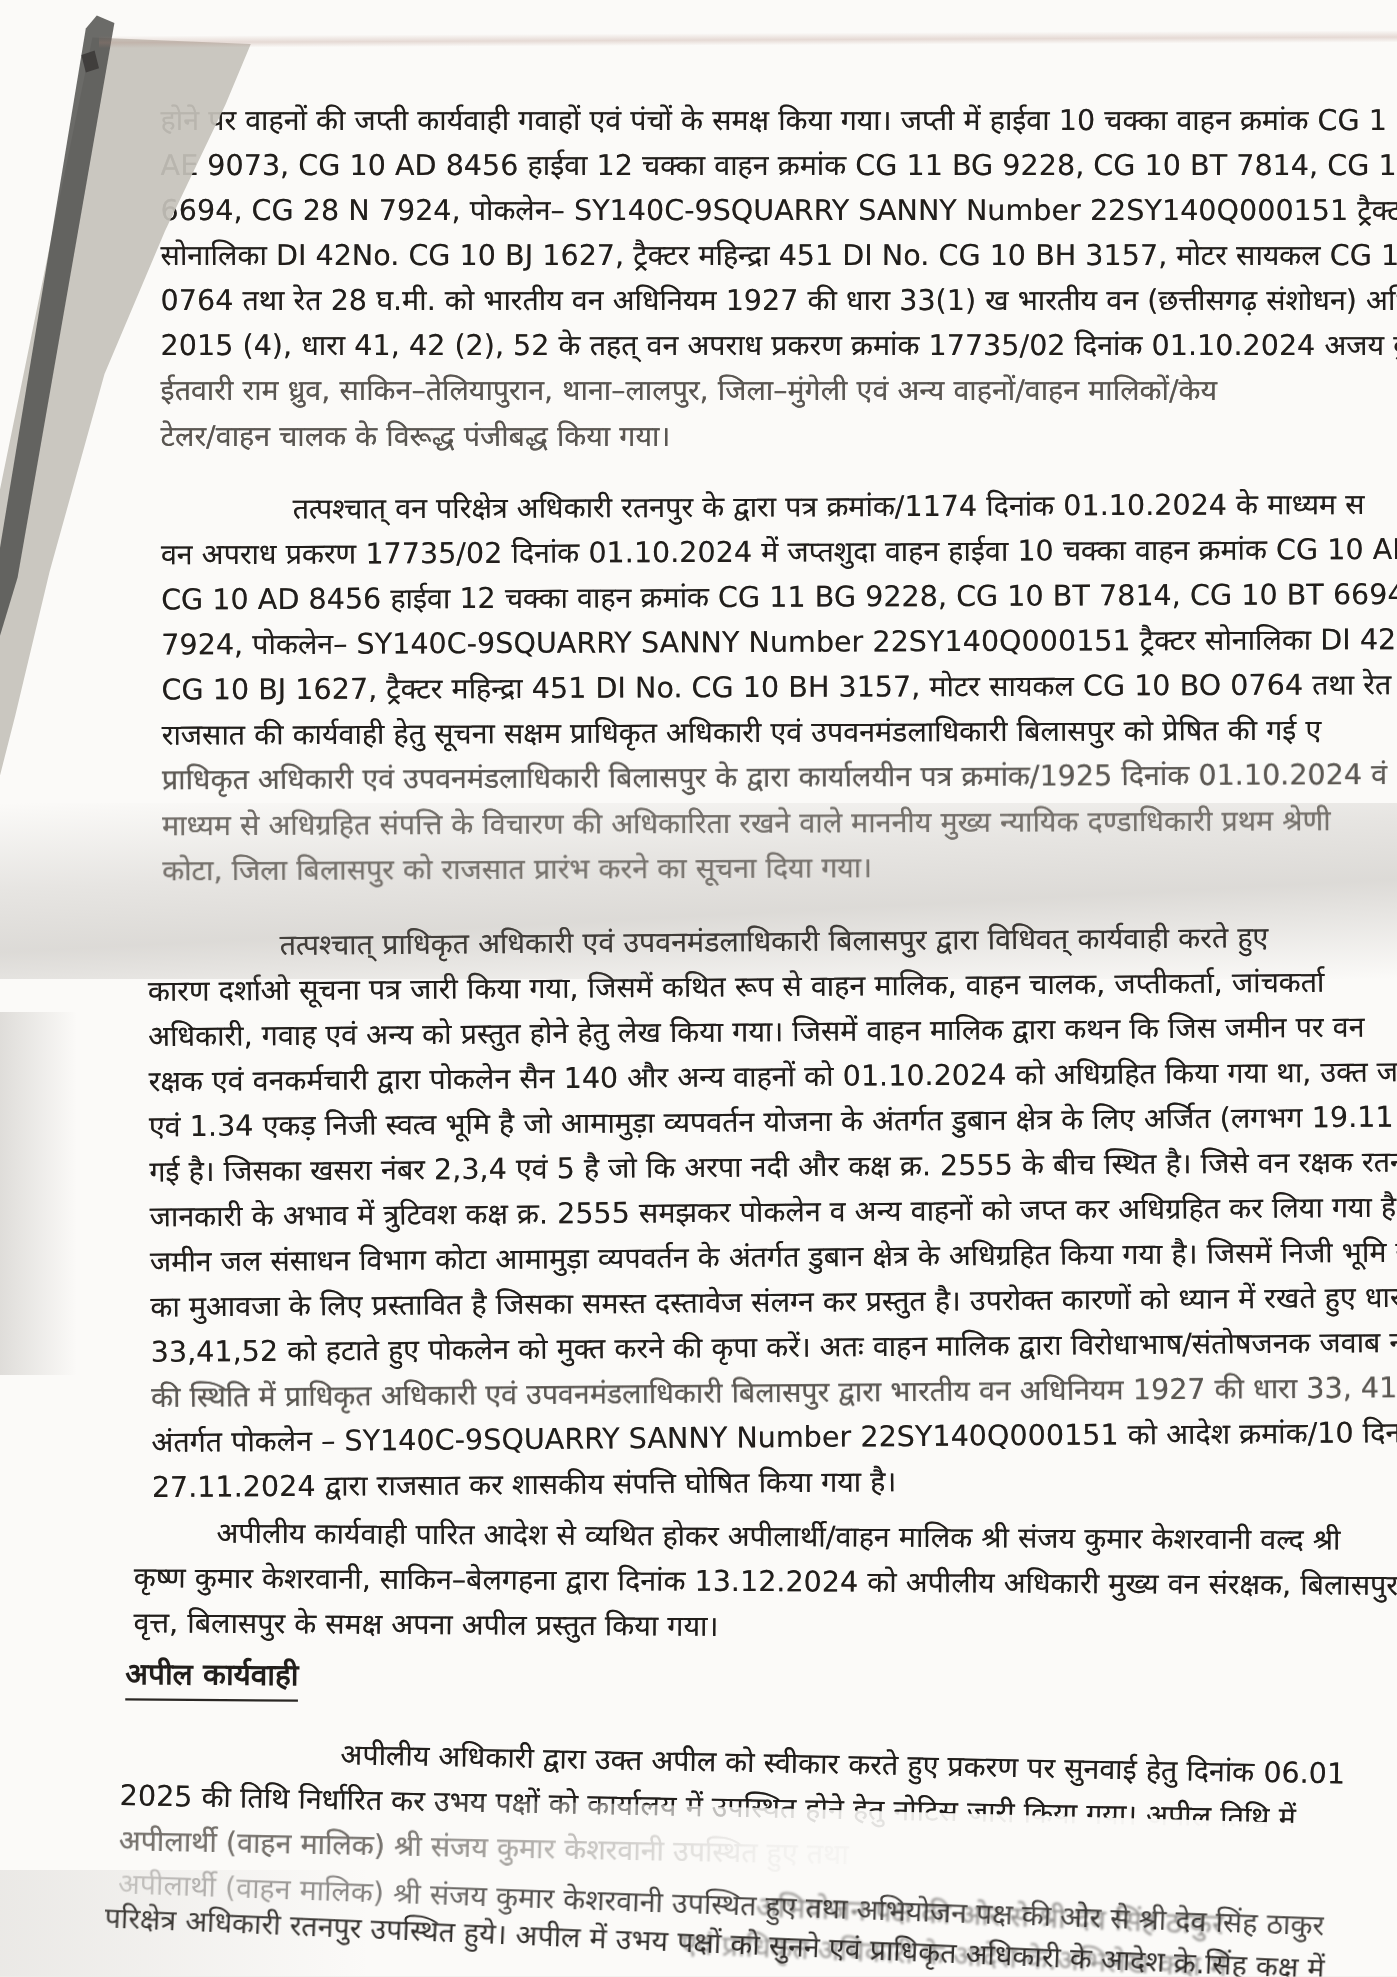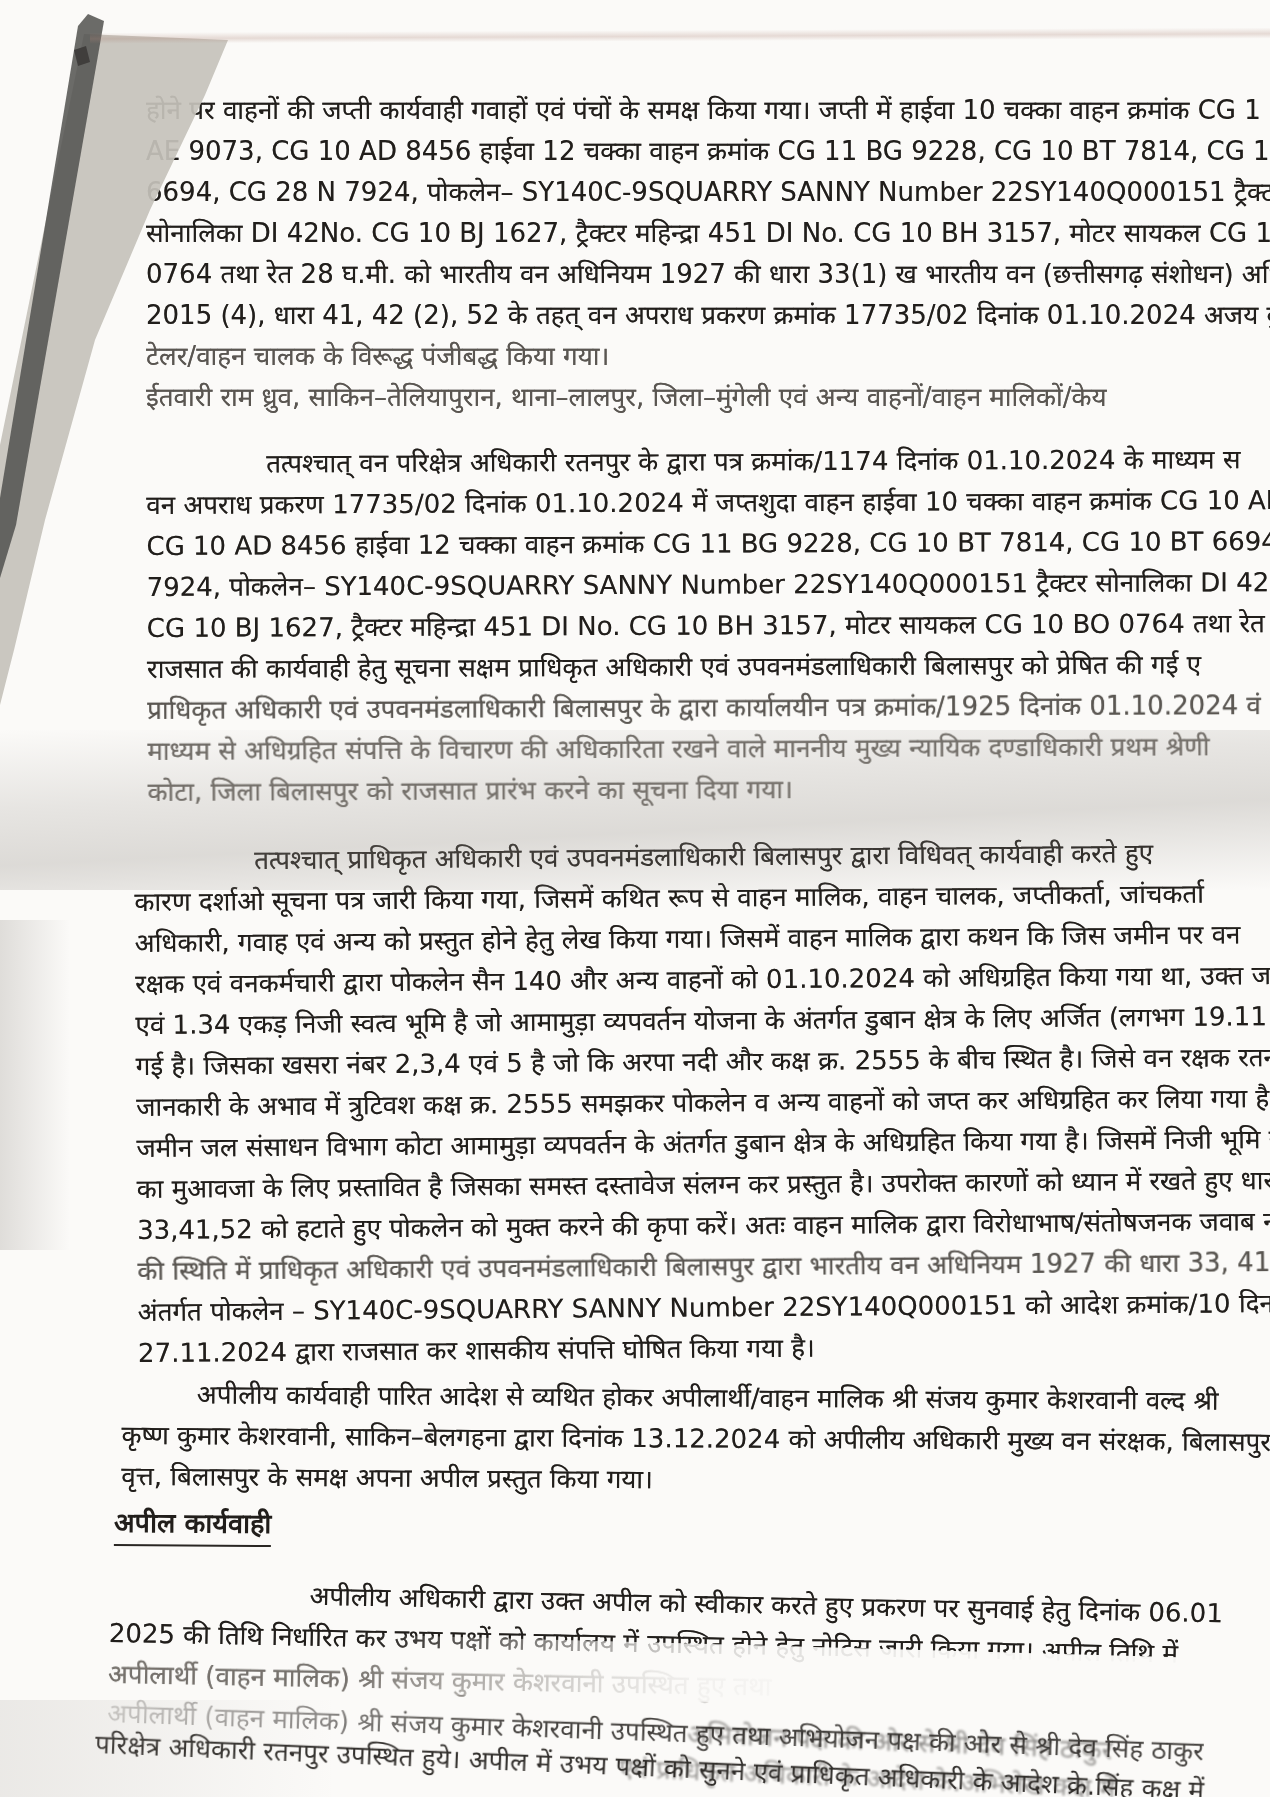--- a/index.html
+++ b/index.html
@@ -83,22 +83,22 @@
 
   <div class="content">
 
     <div class="para p1">
       <div class="line">होने पर वाहनों की जप्ती कार्यवाही गवाहों एवं पंचों के समक्ष किया गया। जप्ती में हाईवा 10 चक्का वाहन क्रमांक CG 1</div>
       <div class="line">AE 9073, CG 10 AD 8456 हाईवा 12 चक्का वाहन क्रमांक CG 11 BG 9228, CG 10 BT 7814, CG 10 B</div>
       <div class="line">6694, CG 28 N 7924,   पोकलेन– SY140C-9SQUARRY SANNY Number 22SY140Q000151 ट्रैक्ट</div>
       <div class="line">सोनालिका DI 42No.  CG 10 BJ 1627, ट्रैक्टर महिन्द्रा 451 DI No. CG 10 BH 3157, मोटर सायकल CG 10 B</div>
       <div class="line">0764 तथा रेत 28 घ.मी. को भारतीय वन अधिनियम 1927 की धारा 33(1) ख भारतीय वन (छत्तीसगढ़ संशोधन) अधिनिय</div>
       <div class="line">2015 (4), धारा 41, 42 (2), 52 के तहत् वन अपराध प्रकरण क्रमांक 17735/02 दिनांक 01.10.2024 अजय कुमार ध्रुव वल्</div>
+      <div class="line dim">ईतवारी राम ध्रुव, साकिन–तेलियापुरान, थाना–लालपुर, जिला–मुंगेली एवं अन्य वाहनों/वाहन मालिकों/केय</div>
       <div class="line dim">टेलर/वाहन चालक के विरूद्ध पंजीबद्ध किया गया।</div>
-      <div class="line dim">ईतवारी राम ध्रुव, साकिन–तेलियापुरान, थाना–लालपुर, जिला–मुंगेली एवं अन्य वाहनों/वाहन मालिकों/केय</div>
     </div>
 
     <div class="para p2">
       <div class="line ind-lg">तत्पश्चात् वन परिक्षेत्र अधिकारी रतनपुर के द्वारा पत्र क्रमांक/1174 दिनांक 01.10.2024 के माध्यम स</div>
       <div class="line">वन अपराध प्रकरण 17735/02 दिनांक 01.10.2024 में जप्तशुदा वाहन हाईवा 10 चक्का वाहन क्रमांक CG 10 AE 9073</div>
       <div class="line">CG 10 AD 8456 हाईवा 12 चक्का वाहन क्रमांक CG 11 BG 9228, CG 10 BT 7814, CG 10 BT 6694, CG 28 N</div>
       <div class="line">7924, पोकलेन– SY140C-9SQUARRY SANNY Number 22SY140Q000151 ट्रैक्टर सोनालिका DI 42No</div>
       <div class="line">CG 10 BJ 1627, ट्रैक्टर महिन्द्रा 451 DI No. CG 10 BH 3157, मोटर सायकल CG 10 BO 0764 तथा रेत 28 घ.मी. क</div>
       <div class="line">राजसात की कार्यवाही हेतु सूचना सक्षम प्राधिकृत अधिकारी एवं उपवनमंडलाधिकारी बिलासपुर को प्रेषित की गई ए</div>
       <div class="line dim">प्राधिकृत अधिकारी एवं उपवनमंडलाधिकारी बिलासपुर के द्वारा कार्यालयीन पत्र क्रमांक/1925 दिनांक 01.10.2024 वं</div>

